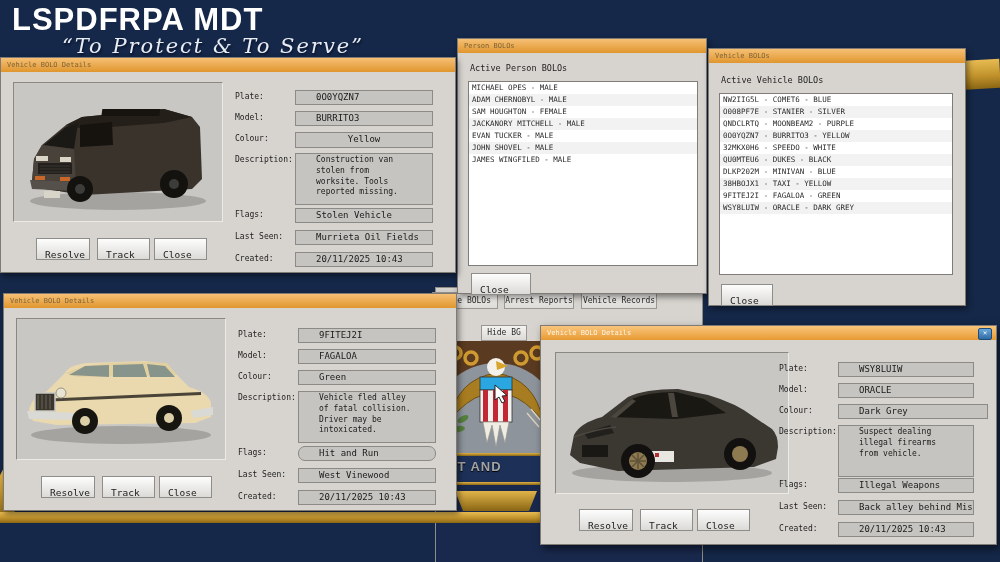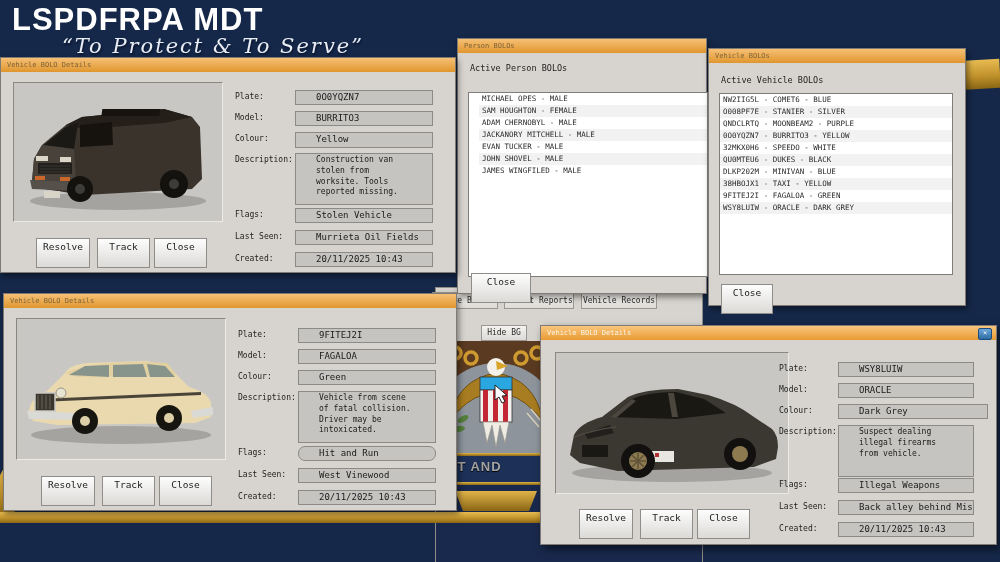--- a/index.html
+++ b/index.html
@@ -47,24 +47,24 @@
   .close-x{position:absolute;right:4px;top:2px;width:12px;height:10px;
      background:linear-gradient(#6aa6d8,#2f6ca5);border:1px solid #1d4d7d;
      color:#fff;font-size:7px;line-height:9px;text-align:center;border-radius:2px;}
 
   .heading{position:absolute;font-size:8.5px;color:#222;}
   .listbox{position:absolute;background:#fff;border:1px solid #7f7d79;overflow:hidden;}
   .lrow{height:12px;font-size:7.5px;line-height:12px;color:#2a2a2a;
      padding:0 3px;white-space:nowrap;}
   .lrow:nth-child(even){background:#f2f2f2;}
 
-  .btn{position:absolute;height:30px;background:linear-gradient(#fdfdfd,#dbdad7);
+  .btn{position:absolute;height:22px;background:linear-gradient(#fdfdfd,#dbdad7);
      border:1px solid #8f8d89;font-family:"DejaVu Sans Mono",monospace;
-     font-size:9.5px;color:#222;text-align:center;line-height:15px;
-     box-sizing:border-box;padding:0;}
+     font-size:9.5px;color:#222;text-align:left;line-height:15px;
+     box-sizing:border-box;padding:8px;}
 
   .flabel{position:absolute;font-size:8px;color:#1c1c1c;}
   .fbox{position:absolute;background:#c6c4c0;border:1px solid #8c8a86;
      font-size:9px;color:#1a1a1a;padding:1px 20px;box-sizing:border-box;
      white-space:nowrap;overflow:hidden;}
   .fbox.multi{font-size:8px;line-height:1.35;white-space:normal;}
   .img-box{position:absolute;background:#c8c7c4;border:1px solid;
      border-color:#8a8880 #eceae6 #eceae6 #8a8880;overflow:hidden;}
 
   #cursor{position:absolute;left:493px;top:384px;z-index:10;}
@@ -129,24 +129,24 @@
   </svg>
   <div id="badge-text">CT AND</div>
 </div>
 <div id="gold-band" class="gold"></div>
 
 <div class="window" style="left:457px;top:38px;width:250px;height:256px;z-index:4;">
   <div class="titlebar">
     <span>Person BOLOs</span>
   </div>
   <div class="heading" style="left:12px;top:24px;">Active Person BOLOs</div>
-  <div class="listbox" id="person-list" style="left:10px;top:53px;width:228px;height:183px;padding-left:10px;">
+  <div class="listbox" id="person-list" style="left:10px;top:42px;width:228px;height:183px;">
       <div class="lrow">MICHAEL OPES - MALE</div>
+      <div class="lrow">ADAM CHERNOBYL - MALE</div>
       <div class="lrow">SAM HOUGHTON - FEMALE</div>
-      <div class="lrow">ADAM CHERNOBYL - MALE</div>
       <div class="lrow">JACKANORY MITCHELL - MALE</div>
       <div class="lrow">EVAN TUCKER - MALE</div>
       <div class="lrow">JOHN SHOVEL - MALE</div>
       <div class="lrow">JAMES WINGFILED - MALE</div>
     </div>
   <div class="btn" style="left:13px;top:234px;width:60px;">Close</div>
 </div>
 
 <div class="window" style="left:708px;top:48px;width:258px;height:258px;z-index:4;">
   <div class="titlebar">
@@ -197,21 +197,21 @@
         <circle cx="66" cy="106" r="5" fill="#3c3c3a"></circle>
       <circle cx="160" cy="101" r="14" fill="#14120e"></circle>
         <circle cx="160" cy="101" r="5" fill="#3c3c3a"></circle>
     </svg>
   </div>
   <div class="flabel" style="left:234px;top:34px;">Plate:</div>
   <div class="fbox" style="left:294px;top:32px;width:138px;height:15px;">0O0YQZN7</div>
   <div class="flabel" style="left:234px;top:55px;">Model:</div>
   <div class="fbox" style="left:294px;top:53px;width:138px;height:15px;">BURRITO3</div>
   <div class="flabel" style="left:234px;top:76px;">Colour:</div>
-  <div class="fbox" style="left:294px;top:74px;width:138px;height:16px;">Yellow</div>
+  <div class="fbox" style="left:294px;top:74px;width:138px;height:16px;text-align:center;">Yellow</div>
   <div class="flabel" style="left:234px;top:97px;">Description:</div>
   <div class="fbox multi" style="left:294px;top:95px;width:138px;height:52px;">Construction van stolen from worksite. Tools reported missing.</div>
   <div class="flabel" style="left:234px;top:152px;">Flags:</div>
   <div class="fbox" style="left:294px;top:150px;width:138px;height:15px;">Stolen Vehicle</div>
   <div class="flabel" style="left:234px;top:174px;">Last Seen:</div>
   <div class="fbox" style="left:294px;top:172px;width:138px;height:15px;">Murrieta Oil Fields</div>
   <div class="flabel" style="left:234px;top:196px;">Created:</div>
   <div class="fbox" style="left:294px;top:194px;width:138px;height:15px;">20/11/2025 10:43</div>
   <div class="btn" style="left:35px;top:180px;width:54px;">Resolve</div>
   <div class="btn" style="left:96px;top:180px;width:53px;">Track</div>
@@ -247,21 +247,21 @@
         <circle cx="152" cy="99" r="5" fill="#ddd0a8"></circle>
     </svg>
   </div>
   <div class="flabel" style="left:234px;top:36px;">Plate:</div>
   <div class="fbox" style="left:294px;top:34px;width:138px;height:15px;">9FITEJ2I</div>
   <div class="flabel" style="left:234px;top:57px;">Model:</div>
   <div class="fbox" style="left:294px;top:55px;width:138px;height:15px;">FAGALOA</div>
   <div class="flabel" style="left:234px;top:78px;">Colour:</div>
   <div class="fbox" style="left:294px;top:76px;width:138px;height:15px;">Green</div>
   <div class="flabel" style="left:234px;top:99px;">Description:</div>
-  <div class="fbox multi" style="left:294px;top:97px;width:138px;height:52px;">Vehicle from scene of fatal collision. Driver may be intoxicated.</div>
+  <div class="fbox multi" style="left:294px;top:97px;width:138px;height:52px;">Vehicle fled alley of fatal collision. Driver may be intoxicated.</div>
   <div class="flabel" style="left:234px;top:154px;">Flags:</div>
   <div class="fbox" style="left:294px;top:152px;width:138px;height:15px;border-radius:7px;">Hit and Run</div>
   <div class="flabel" style="left:234px;top:176px;">Last Seen:</div>
   <div class="fbox" style="left:294px;top:174px;width:138px;height:15px;">West Vinewood</div>
   <div class="flabel" style="left:234px;top:198px;">Created:</div>
   <div class="fbox" style="left:294px;top:196px;width:138px;height:15px;">20/11/2025 10:43</div>
   <div class="btn" style="left:37px;top:182px;width:54px;">Resolve</div>
   <div class="btn" style="left:98px;top:182px;width:53px;">Track</div>
   <div class="btn" style="left:155px;top:182px;width:53px;">Close</div>
 </div>

